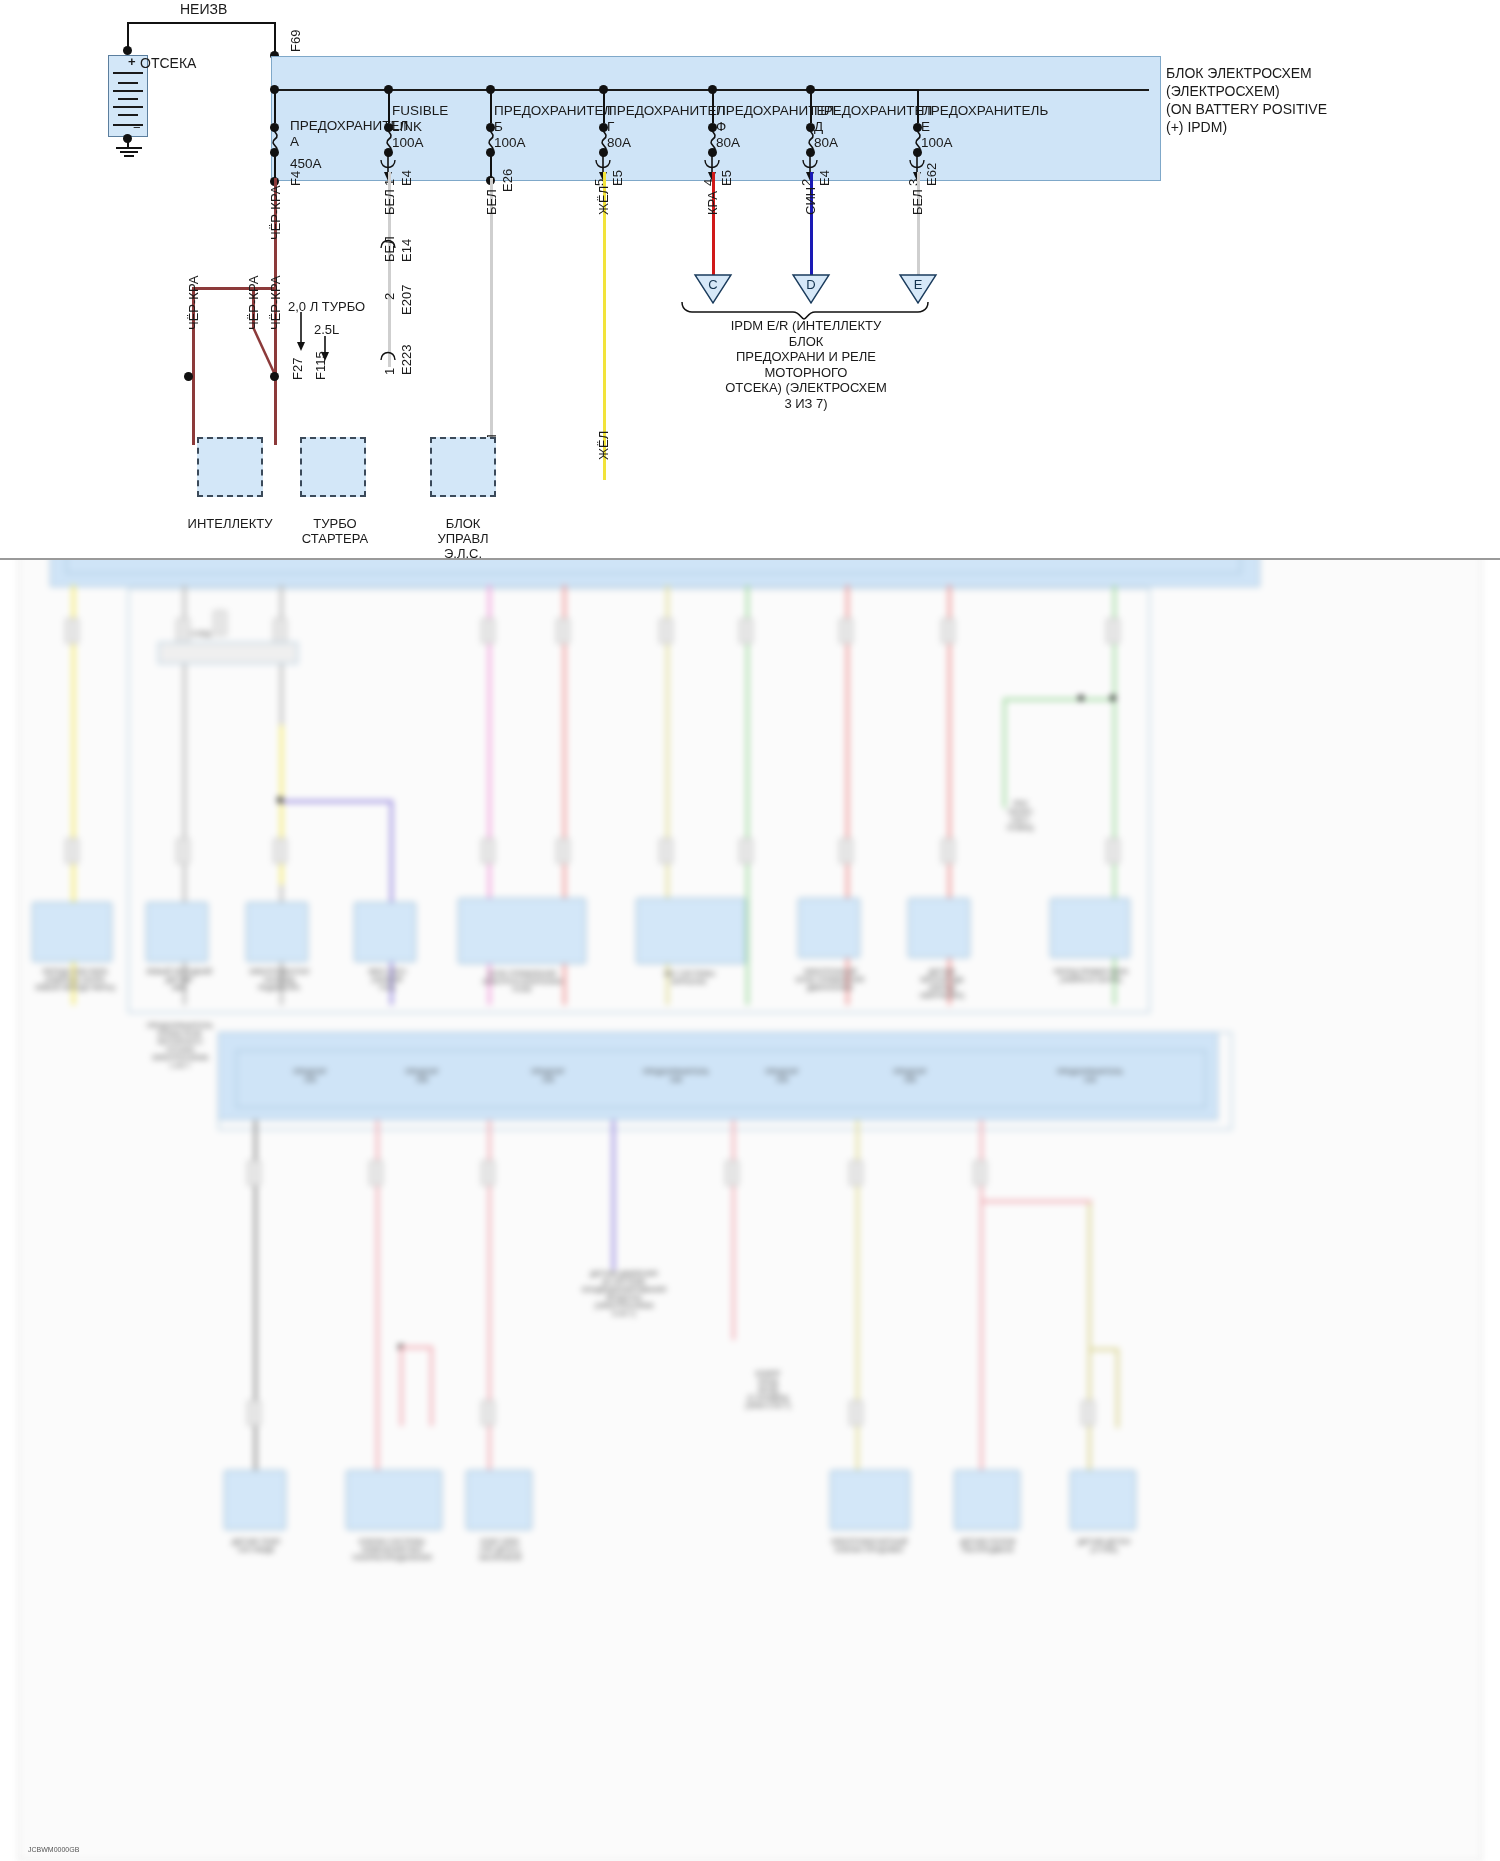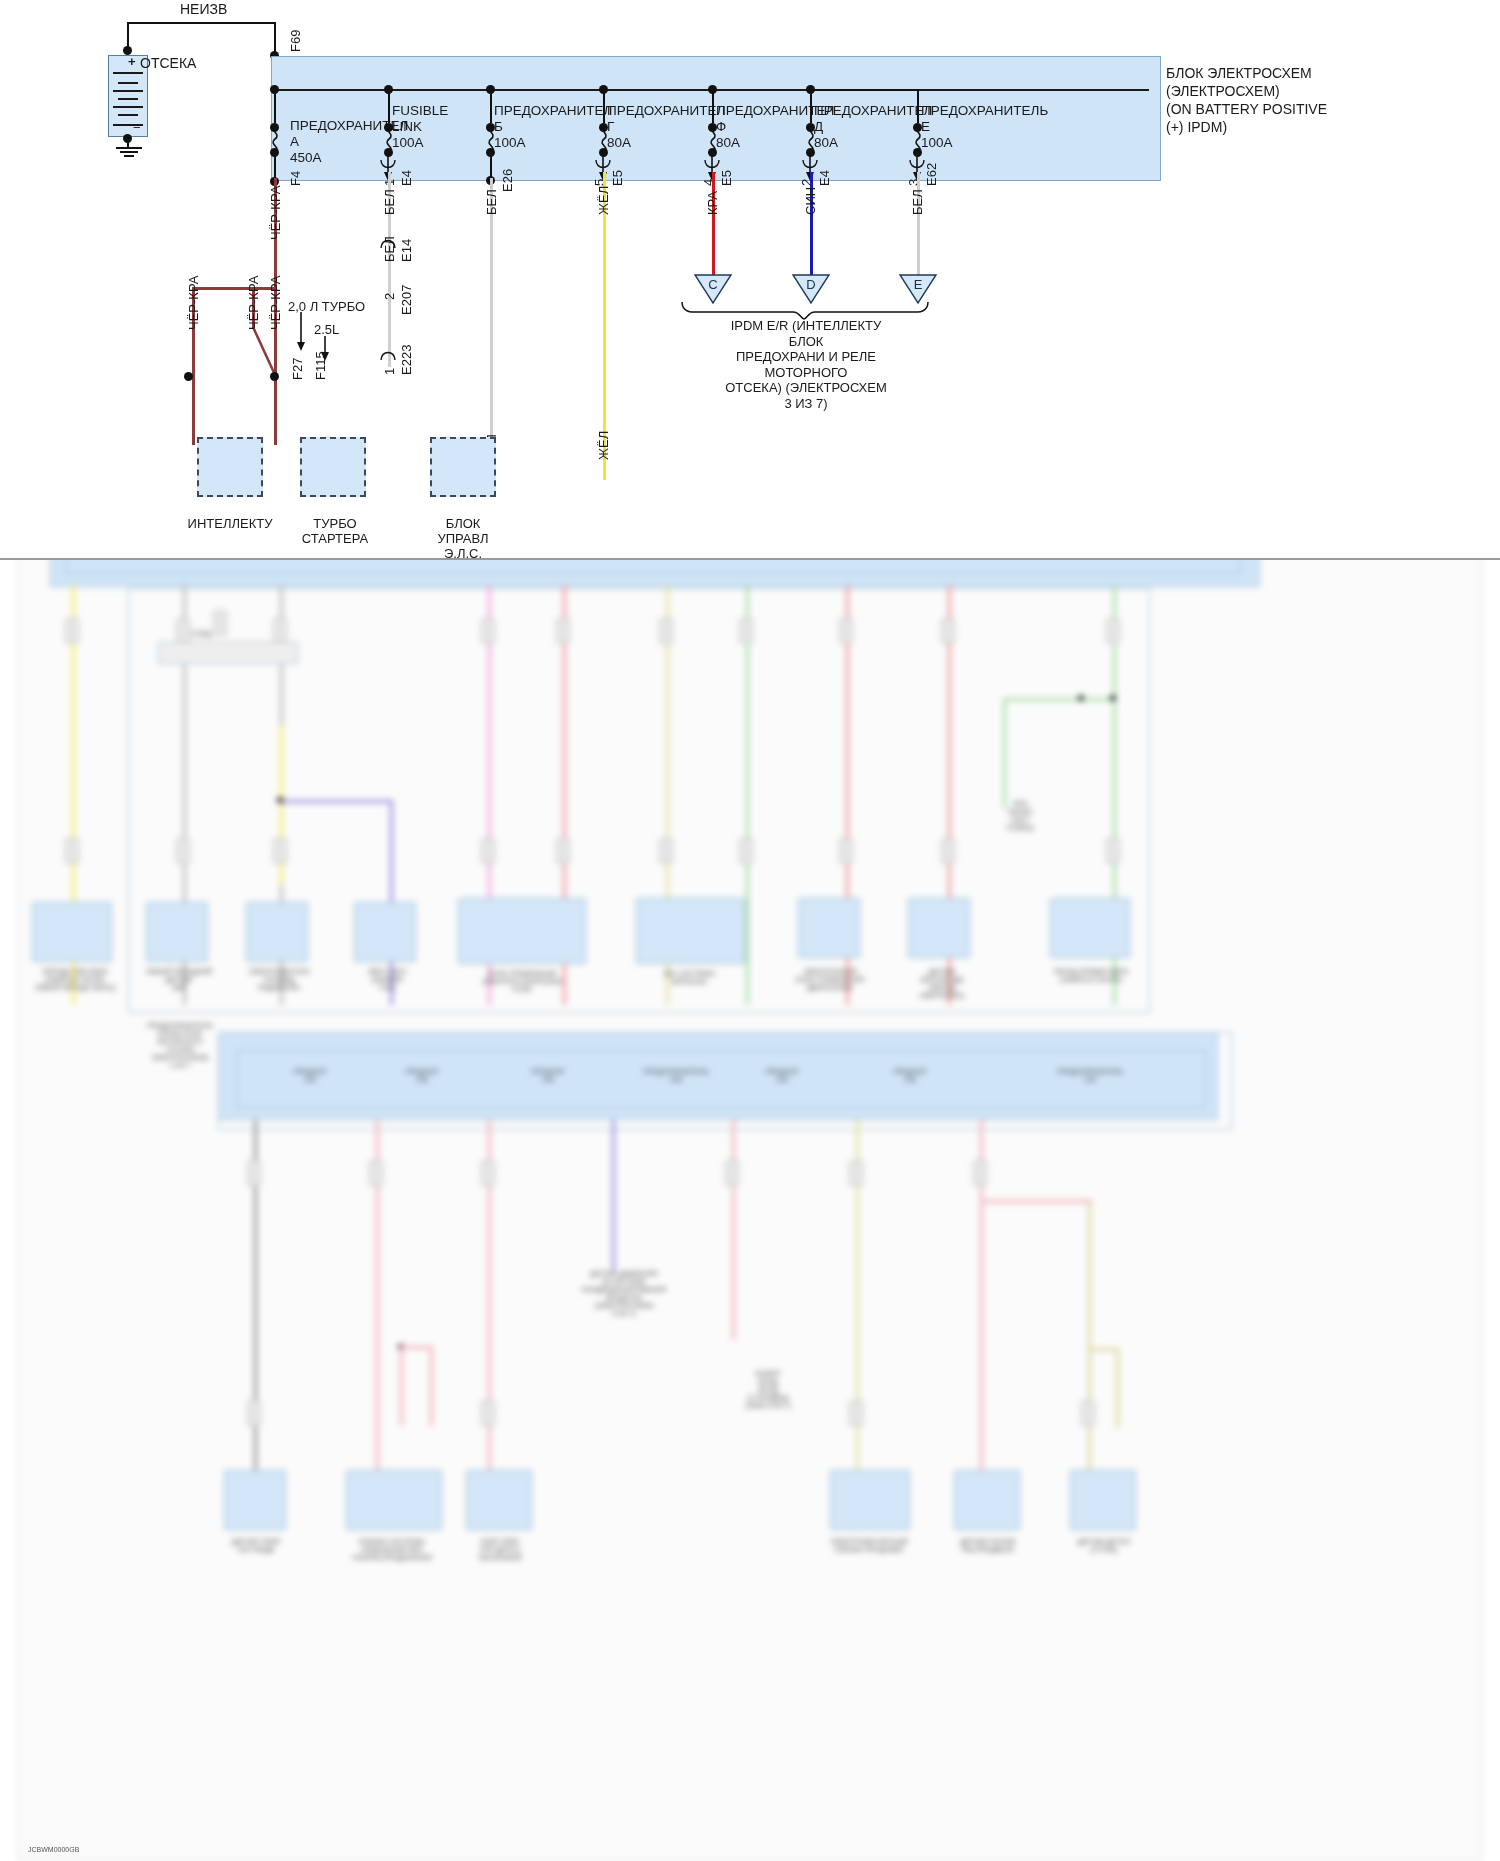--- a/index.html
+++ b/index.html
@@ -397,21 +397,21 @@
 
     <div class="dot" style="left:270px; top:85px;"></div>
     <div class="dot" style="left:270px; top:123px;"></div>
     <div class="dot" style="left:270px; top:148px;"></div>
     <svg class="fuse-svg" style="left:266px; top:124px;" width="20" height="28">
       <path d="M9,1 C2,6 16,10 9,15 C2,20 16,24 9,27" fill="none" stroke="#111" stroke-width="1.6"></path>
     </svg>
     <div class="vwire" style="left:274px; top:89px; height:34px; background:#111;"></div>
     <div class="lbl" style="left:290px; top:118px;">ПРЕДОХРАНИТЕЛ</div>
     <div class="lbl" style="left:290px; top:134px;">А</div>
-    <div class="lbl" style="left:290px; top:150px;">450A</div>
+    <div class="lbl" style="left:290px; top:156px;">450A</div>
     <div class="vwire" style="left:274px; top:150px; height:30px; background:#111;"></div>
     <div class="dot" style="left:270px; top:177px;"></div>
     <div class="vlbl" style="left:288px; top:186px;">F4</div>
 
     <div class="vwire" style="left:274px; top:178px; height:267px; background:#8c3a3a; width:2.5px;"></div>
     <div class="vlbl" style="left:268px; top:240px;">ЧЁР-КРА</div>
 
     <div class="hwire" style="left:192px; top:287px; width:84px; background:#8c3a3a; height:2.5px;"></div>
     <div class="vwire" style="left:192px; top:287px; height:158px; background:#8c3a3a; width:2.5px;"></div>
     <div class="vlbl" style="left:186px; top:330px;">ЧЁР-КРА</div>

